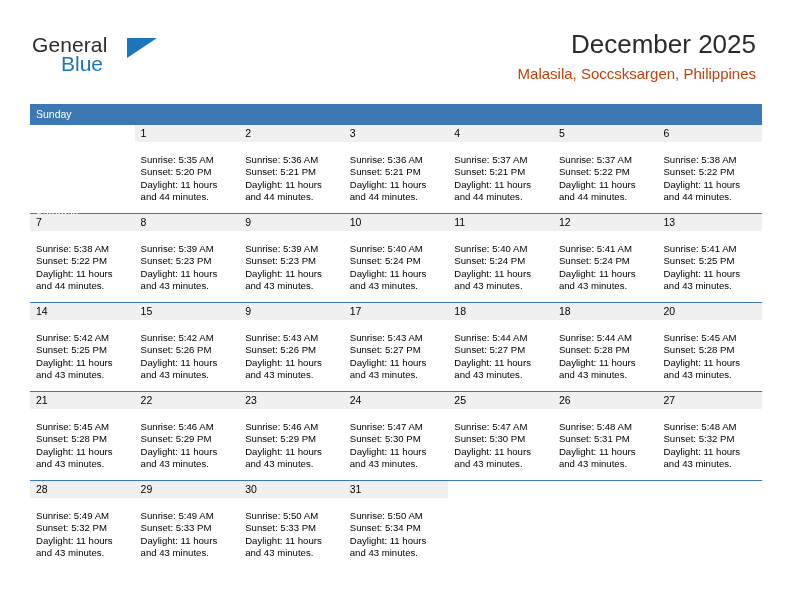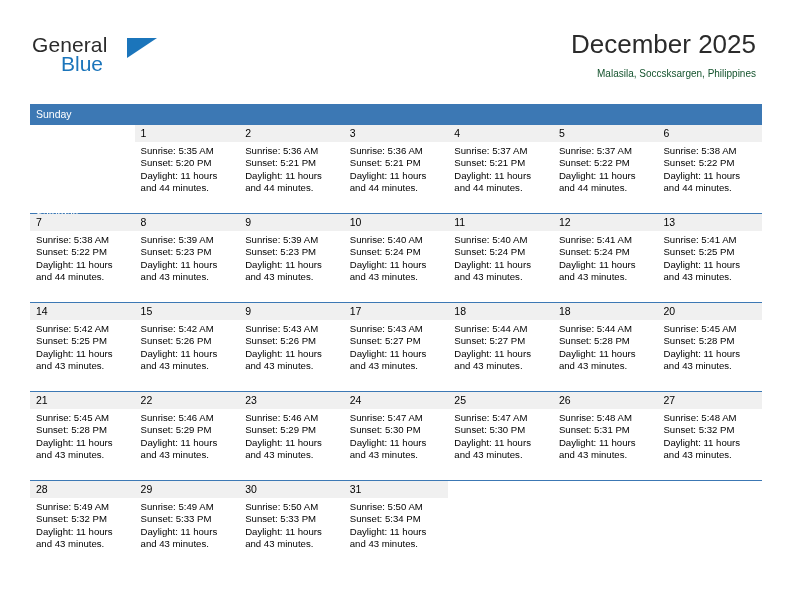--- a/index.html
+++ b/index.html
@@ -65,22 +65,22 @@
     text-align: right;
   }
   .cal-title {
     font-size: 26px;
     color: #2b2b2b;
     line-height: 32px;
     white-space: nowrap;
   }
   .cal-subtitle {
     margin-top: 6px;
-    font-size: 10px;
-    color: #14532d;
+    font-size: 15px;
+    color: #c2410c;
     line-height: 16px;
     white-space: nowrap;
   }
 
   
   .calendar {
     position: absolute;
     left: 30px;
     top: 104px;
     width: 732px;
@@ -121,21 +121,21 @@
     font-size: 10.5px;
     line-height: 17px;
     padding-left: 6px;
     color: #000000;
     box-sizing: border-box;
   }
   .day-cell.empty .day-num {
     background: #ffffff;
   }
   .day-body {
-    padding: 3px 5px 0 6px;
+    padding: 12px 5px 0 6px;
     font-size: 9.6px;
     line-height: 12.3px;
     color: #000000;
   }
   .day-body div {
     white-space: nowrap;
   }
   .day-body .daylight {
     white-space: normal;
   }

